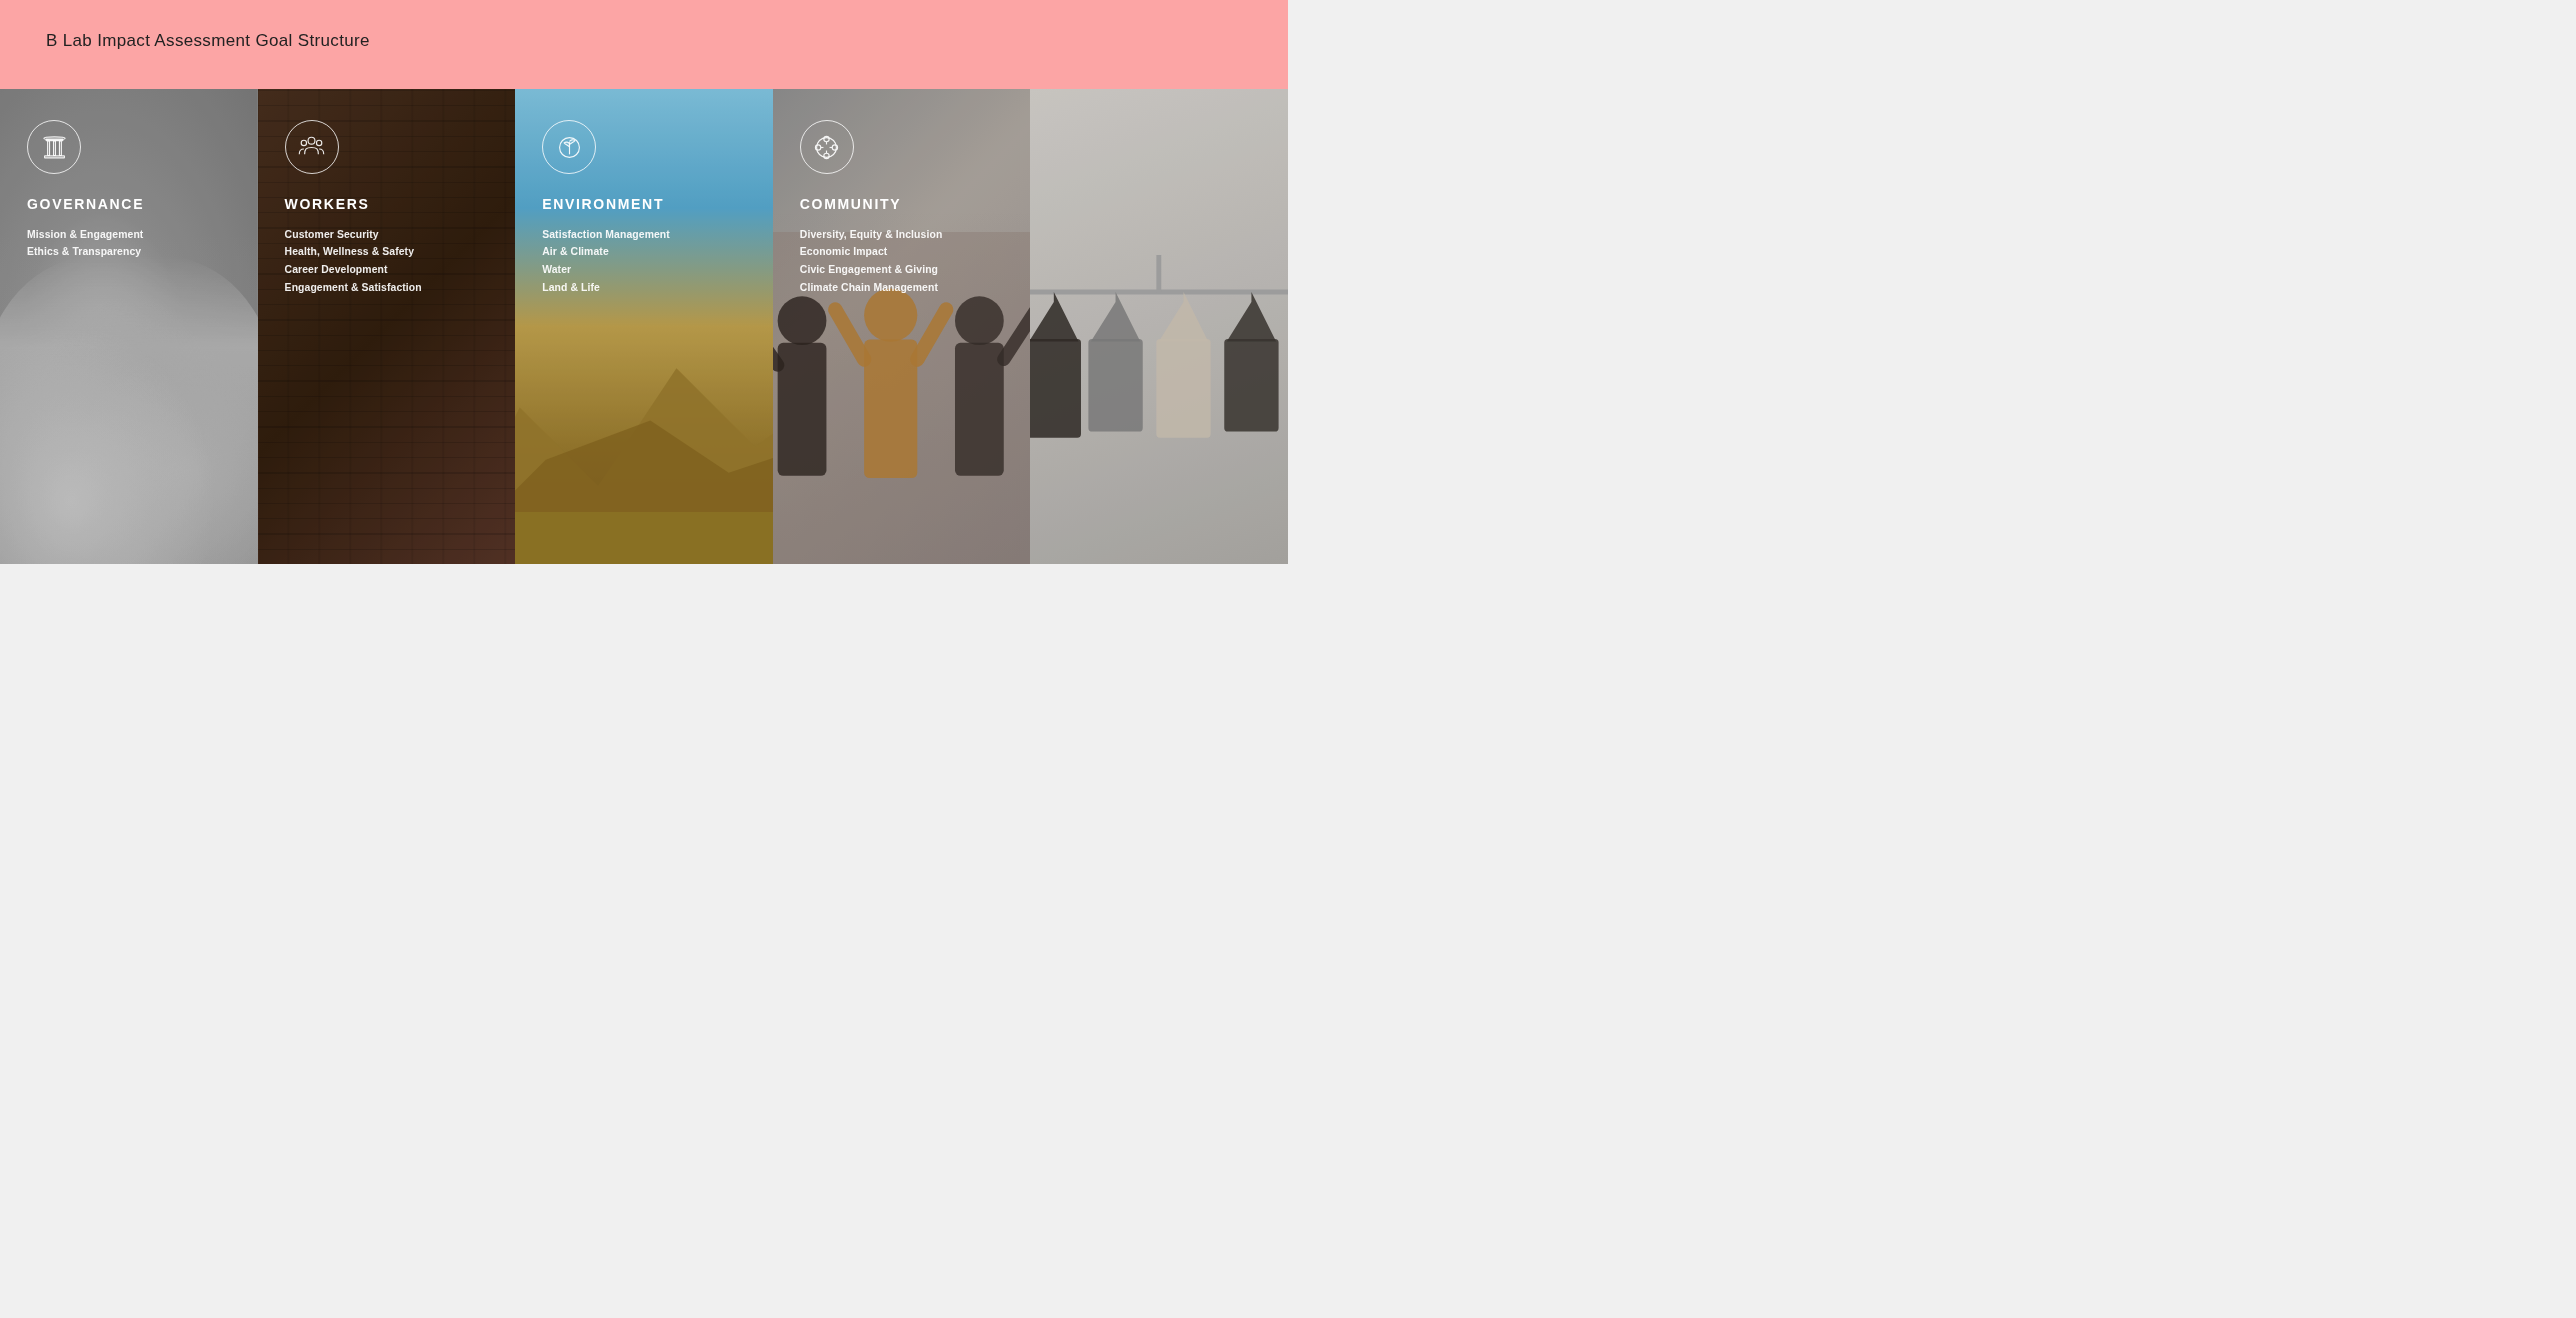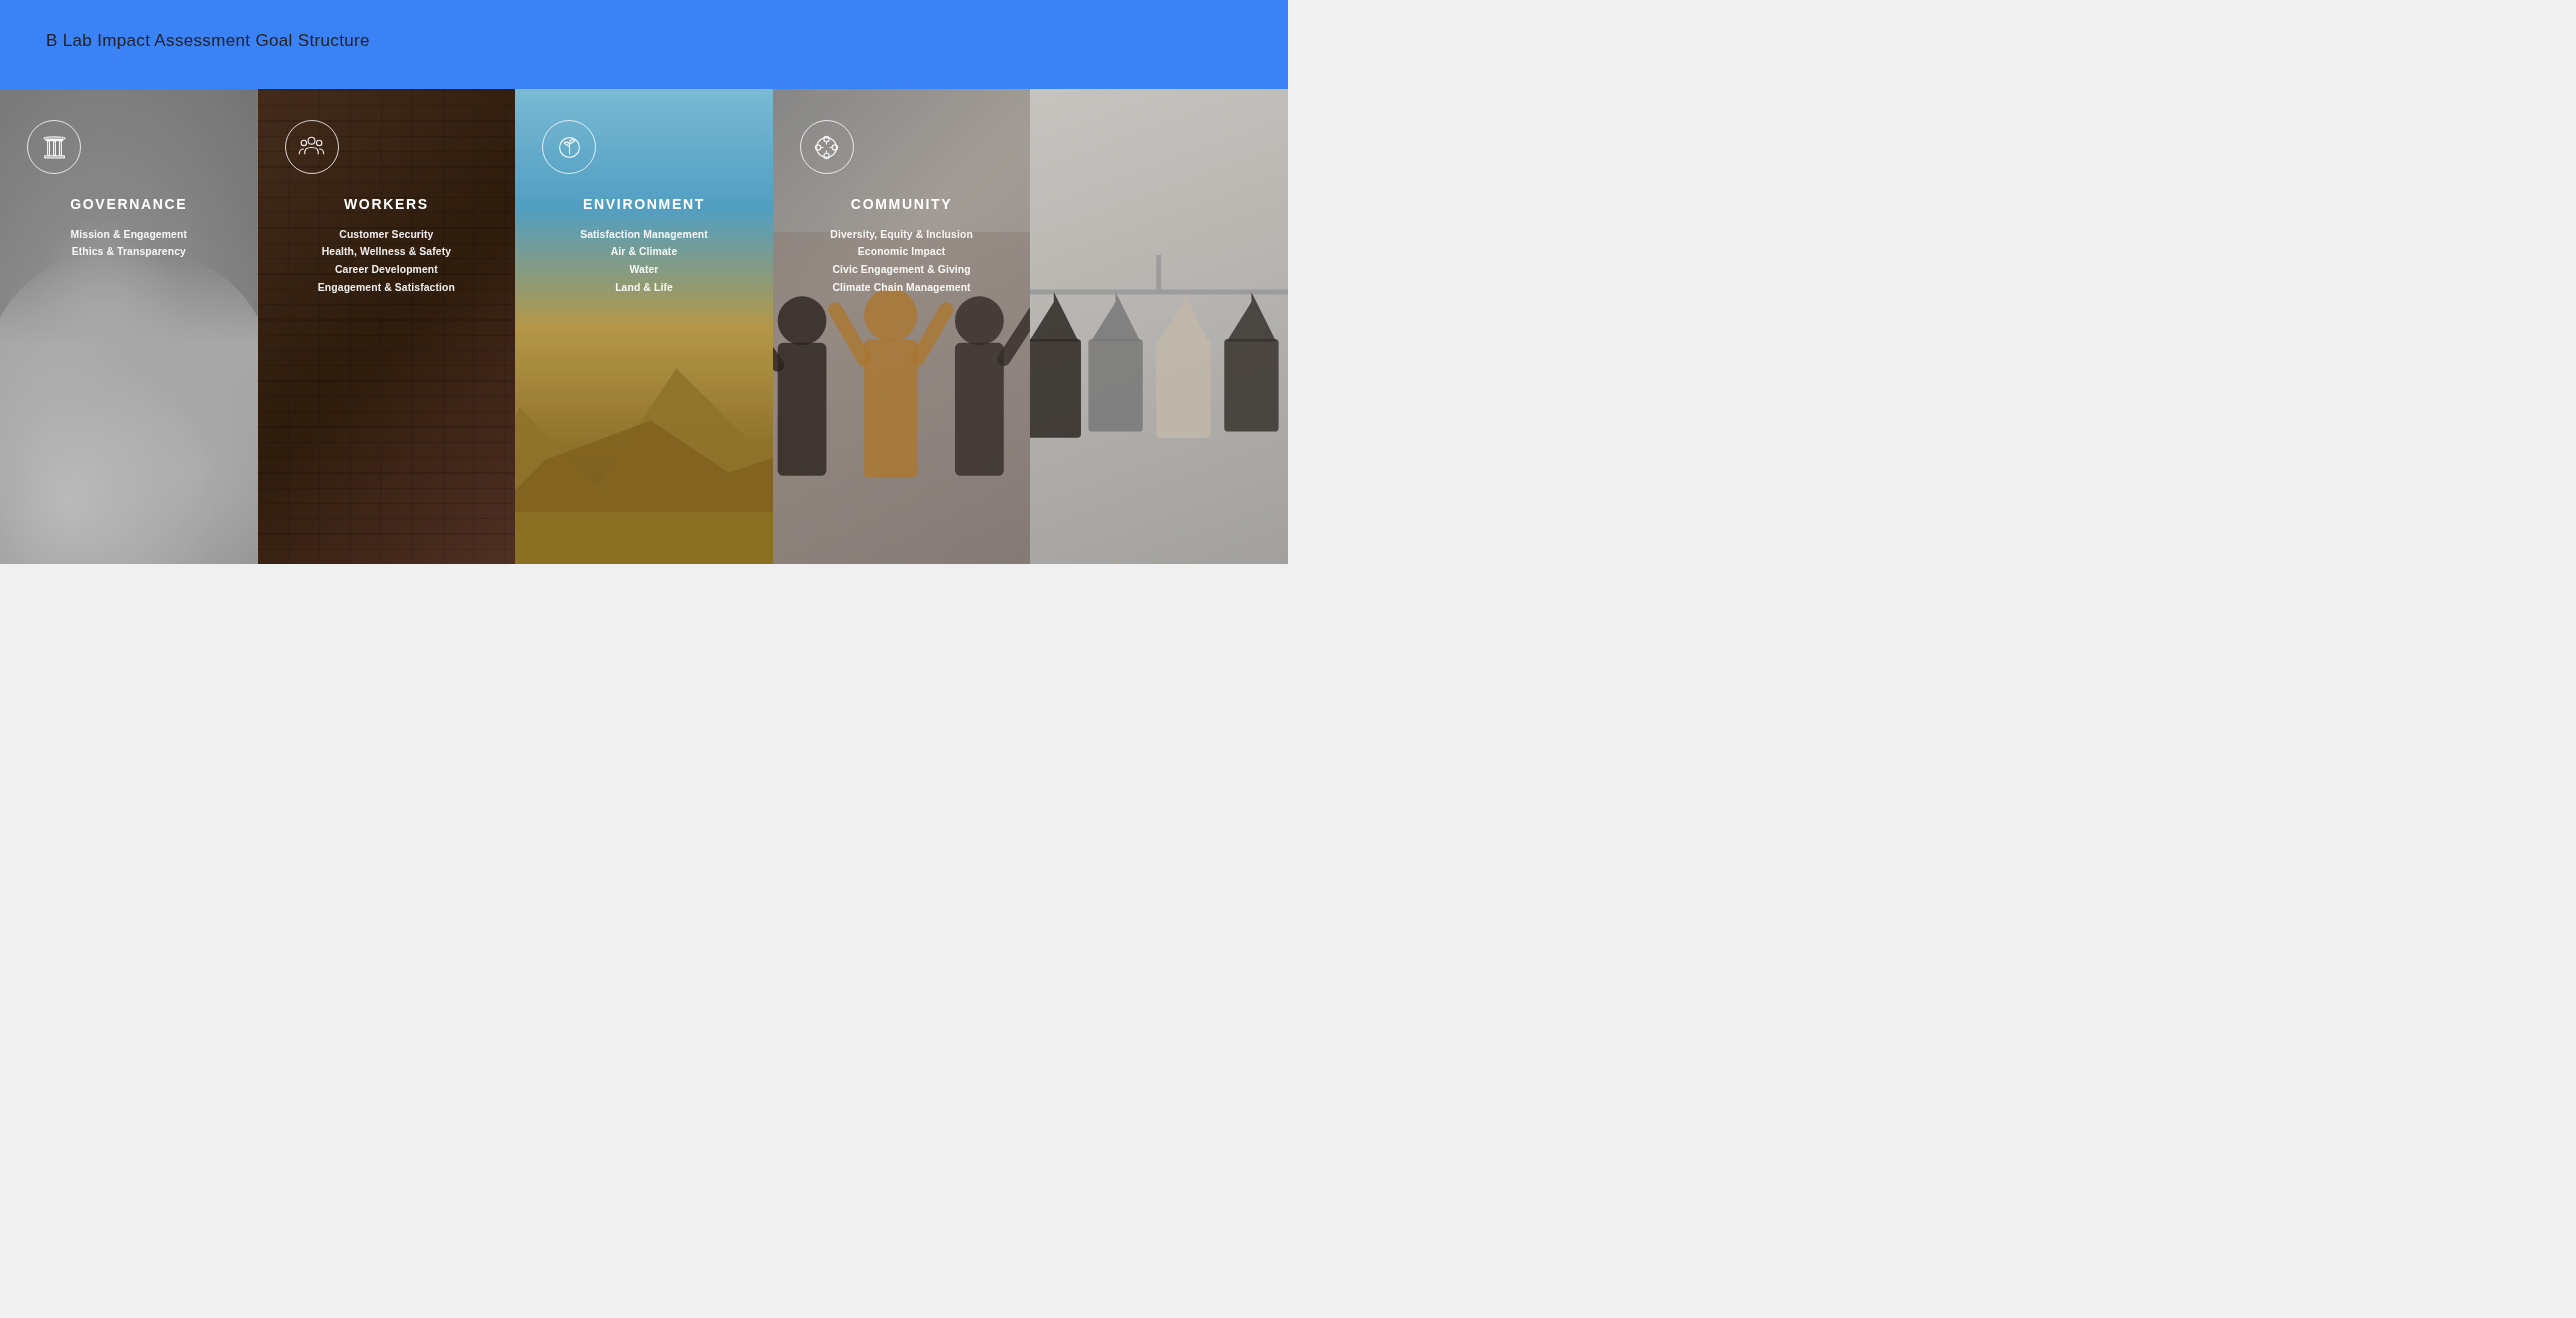--- a/index.html
+++ b/index.html
@@ -9,21 +9,21 @@
     }
 
     body {
       font-family: 'Helvetica Neue', Helvetica, Arial, sans-serif;
       background: #f0f0f0;
       width: 1288px;
       overflow-x: hidden;
     }
 
     .header {
-      background: #3b82f6;
+      background: #fca5a5;
       padding: 31px 46px 38px 46px;
     }
 
     .header-subtitle {
       font-size: 17px;
       font-weight: 300;
       color: #222;
       letter-spacing: 0.02em;
     }
 
@@ -84,21 +84,20 @@
     }
 
     
     .col-customers .column-bg {
       background: linear-gradient(160deg, #d8d5d0 0%, #c5c2be 50%, #b0aeaa 100%);
     }
 
     .column-content {
       position: relative;
       z-index: 1;
-      text-align: center;
     }
 
     .column-icon {
       width: 54px;
       height: 54px;
       border: 1.5px solid rgba(255,255,255,0.8);
       border-radius: 50%;
       display: flex;
       align-items: center;
       justify-content: center;

